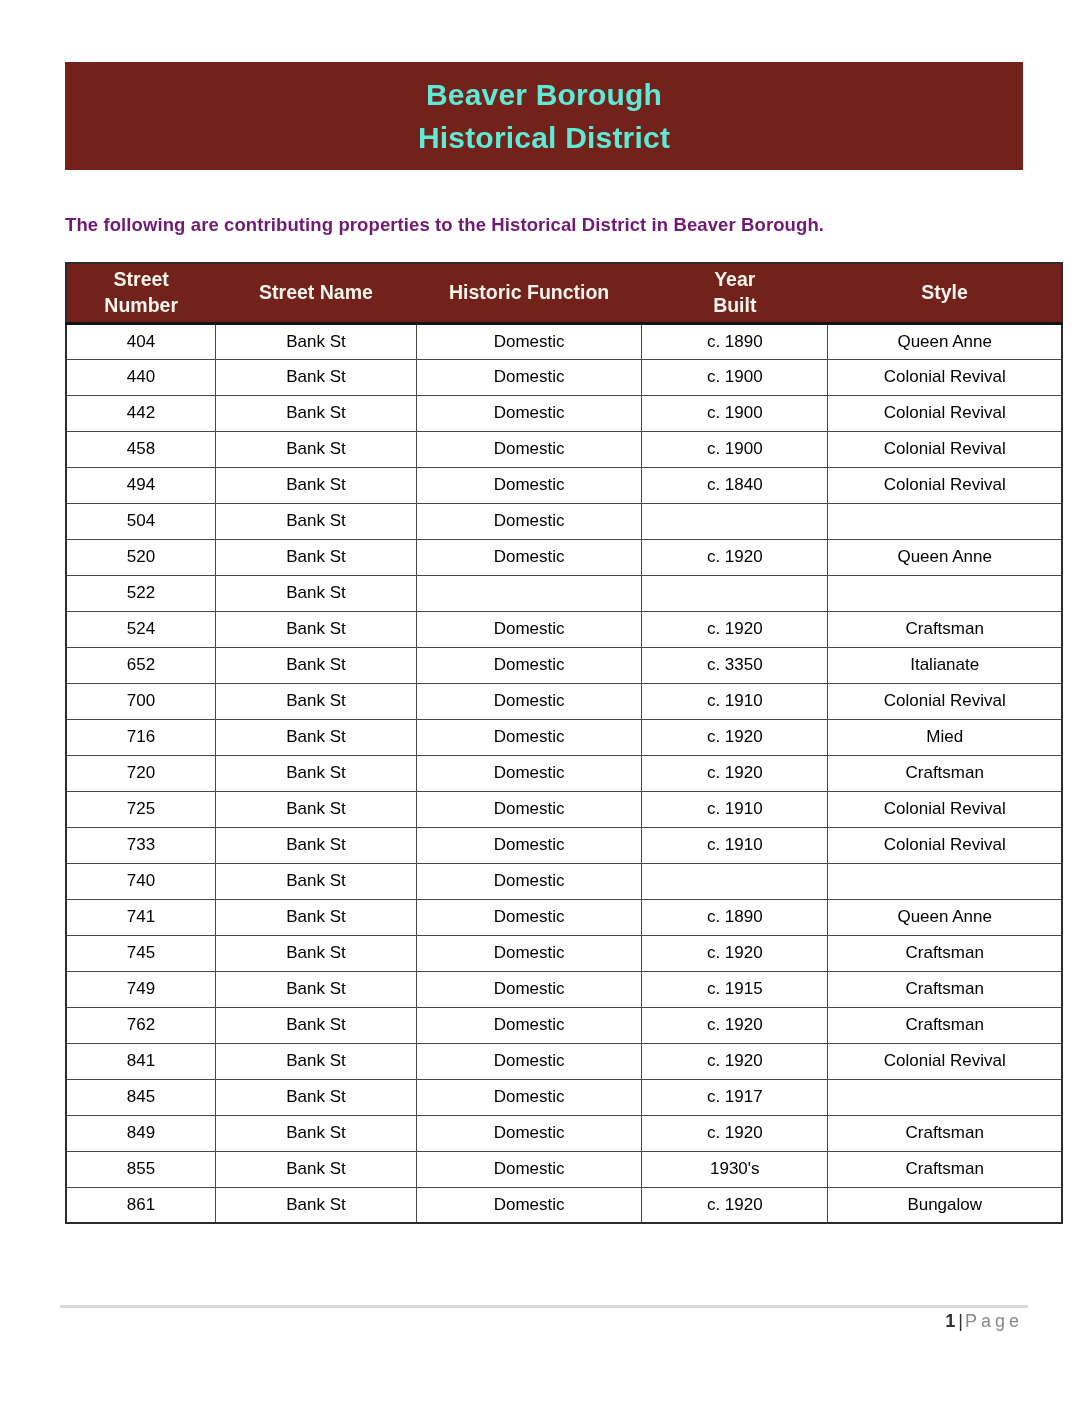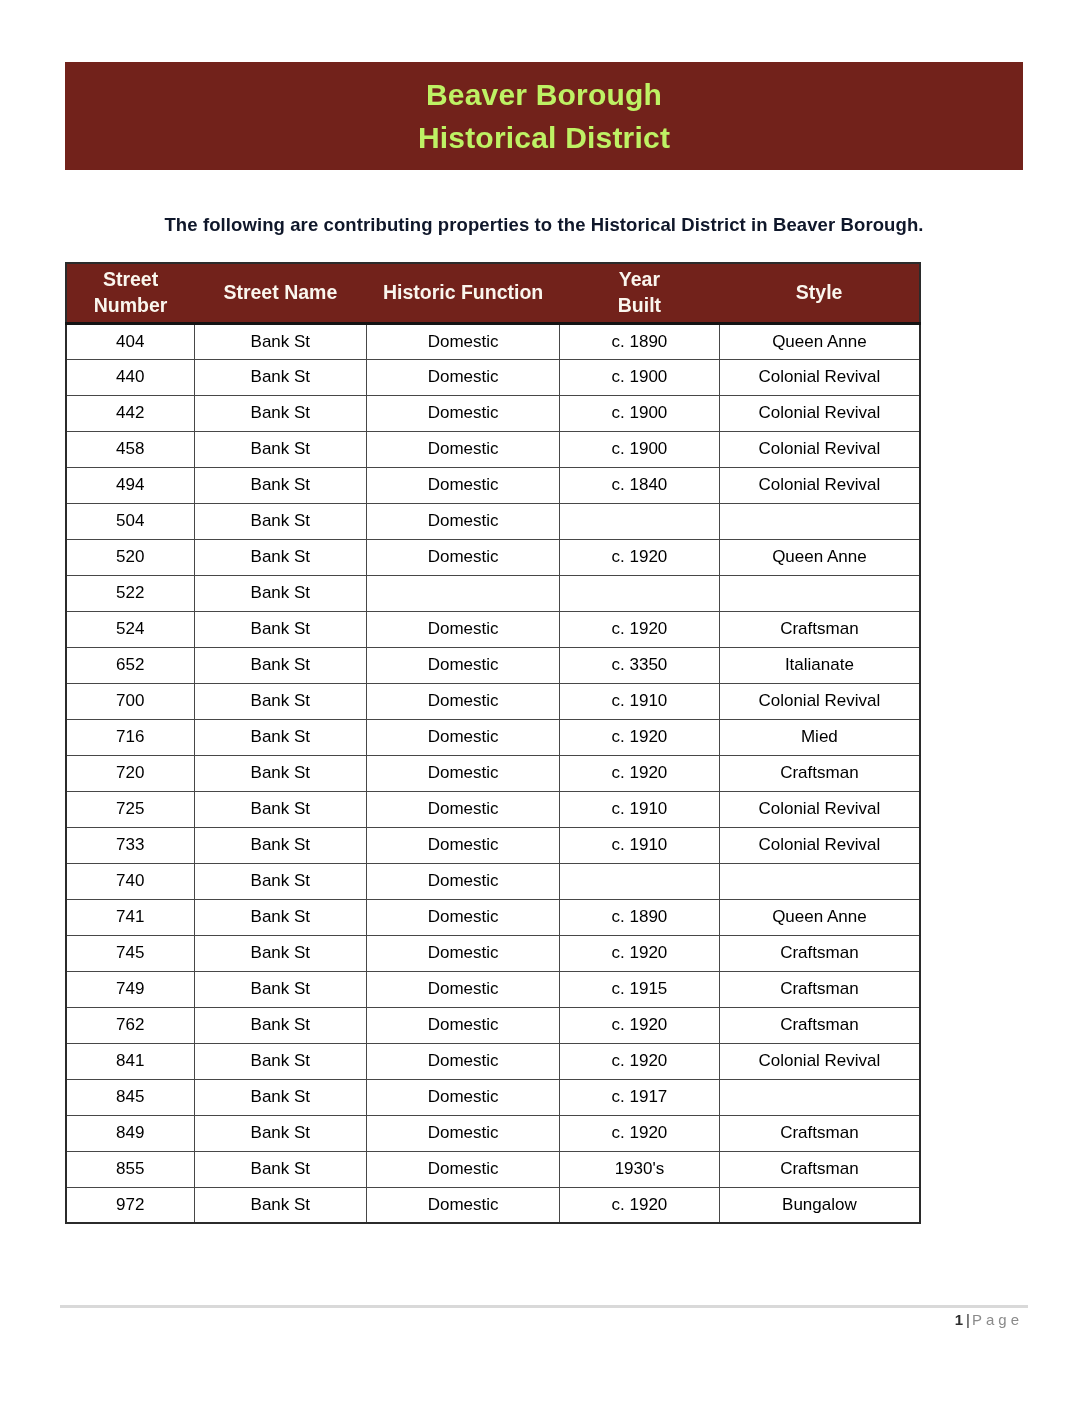--- a/index.html
+++ b/index.html
@@ -9,38 +9,38 @@
     font-family:"Liberation Sans", sans-serif;
     position:relative;
     overflow:hidden;
   }
   .page { position:relative; width:1088px; height:1408px; background:#ffffff; }
 
   
   .banner {
     position:absolute; left:65px; top:62px; width:958px; height:108px;
     background:#72221B;
-    color:#bef264;
+    color:#5eead4;
     display:flex; flex-direction:column; justify-content:center; align-items:center;
   }
   .banner-line {
     font-size:30px; font-weight:bold; line-height:43px;
     letter-spacing:0.2px; text-align:center;
   }
 
   
   .intro {
     position:absolute; left:65px; top:214px; width:958px;
-    text-align:center; font-size:18.5px; font-weight:bold; color:#0f172a;
+    font-size:18.5px; font-weight:bold; color:#701a75;
     letter-spacing:0.1px;
   }
 
   
   table.properties-table {
-    position:absolute; left:65px; top:262px; width:856px;
+    position:absolute; left:65px; top:262px; width:998px;
     border-collapse:collapse; table-layout:fixed;
     border:2px solid #2b2b2b;
   }
   col.col-0 { width:15.0%; }
   col.col-1 { width:20.2%; }
   col.col-2 { width:22.6%; }
   col.col-3 { width:18.7%; }
   col.col-4 { width:23.5%; }
   thead th {
     background:#72221B; color:#FAF6EE;
@@ -56,21 +56,21 @@
     overflow:hidden;
   }
 
   
   .footer-rule {
     position:absolute; left:60px; top:1305px; width:968px; height:3px;
     background:#D9D9D9; border:none;
   }
   .page-number {
     position:absolute; left:65px; top:1311px; width:958px;
-    text-align:right; font-size:15px; color:#3c3c3c;
+    text-align:right; font-size:18px; color:#3c3c3c;
   }
   .page-number .num { color:#2e2e2e; font-weight:bold; letter-spacing:1px; }
   .page-number .sep { color:#2e2e2e; padding:0 2px; }
   .page-number .page-word { color:#8a8a8a; letter-spacing:4px; }
 </style>
 </head>
 <body>
 
 <div class="page">
 
@@ -263,21 +263,21 @@
           <td>Craftsman</td>
         </tr>
         <tr>
           <td>855</td>
           <td>Bank St</td>
           <td>Domestic</td>
           <td>1930's</td>
           <td>Craftsman</td>
         </tr>
         <tr>
-          <td>972</td>
+          <td>861</td>
           <td>Bank St</td>
           <td>Domestic</td>
           <td>c. 1920</td>
           <td>Bungalow</td>
         </tr>
       </tbody>
   </table>
 
   <div class="footer-rule"></div>
   <div class="page-number">

